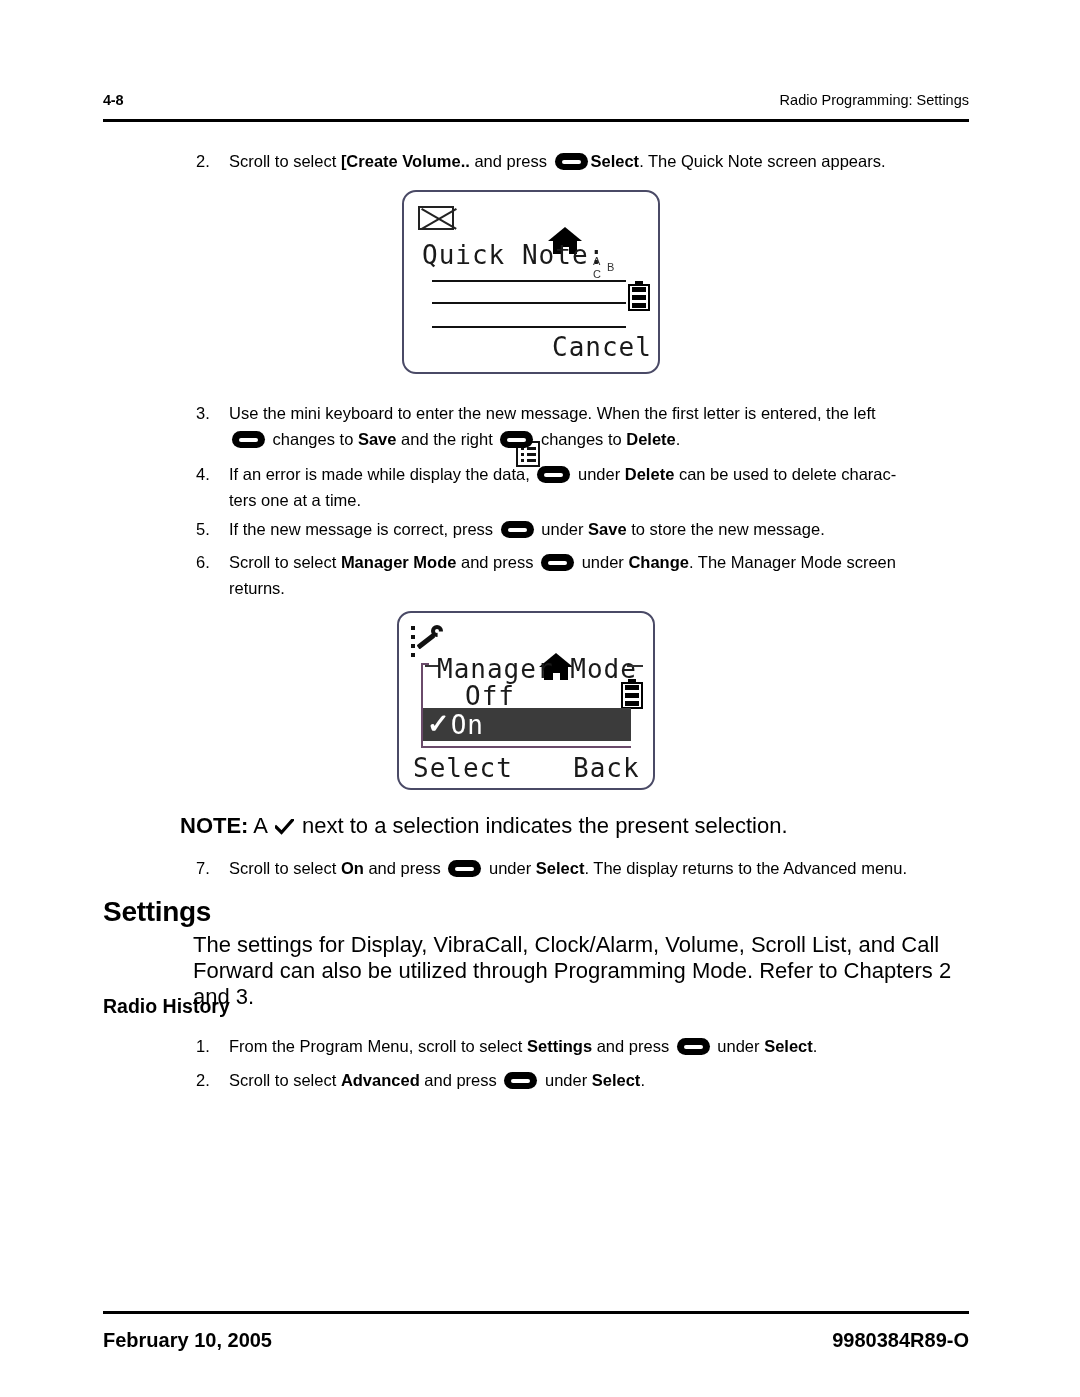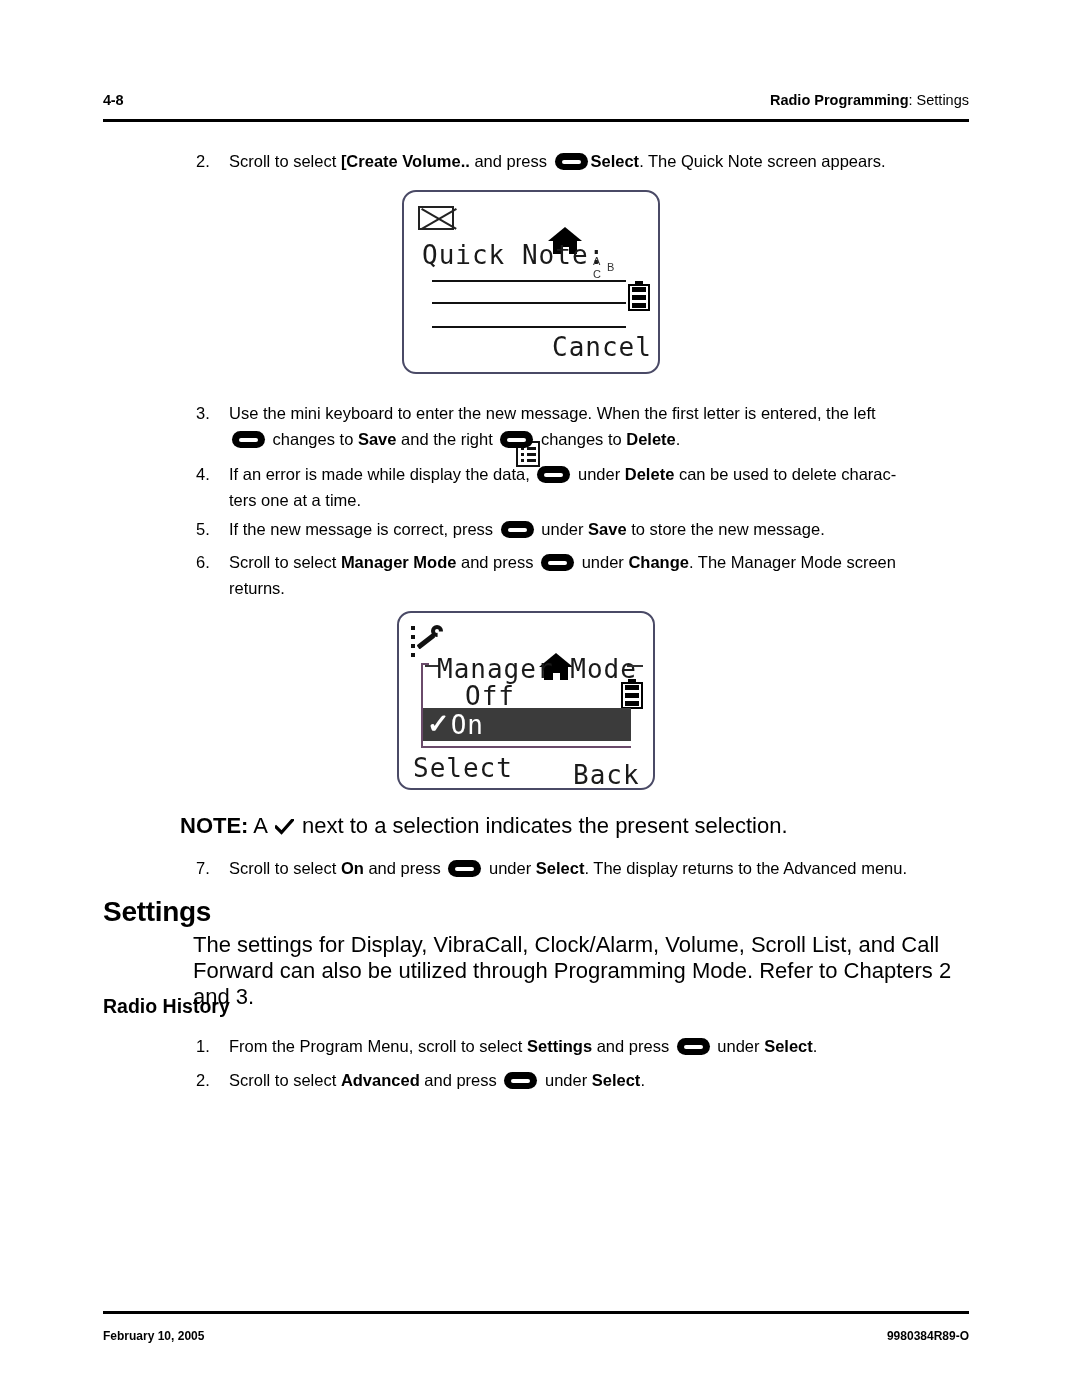--- a/index.html
+++ b/index.html
@@ -35,21 +35,21 @@
     font-size: 14.5px;
   }
   .header-page-num {
     font-weight: bold;
     letter-spacing: -0.2px;
   }
   .header-right {
     font-size: 14.5px;
     white-space: nowrap;
   }
-  .header-right b { font-weight: bold; margin-left: 7px; }
+  .header-right b { font-weight: normal; margin-left: 7px; }
 
   .rule-top {
     position: absolute;
     left: 103px;
     top: 119px;
     width: 866px;
     height: 3px;
     background: #000;
   }
 
@@ -64,21 +64,21 @@
 
   
   .footer {
     position: absolute;
     left: 103px;
     top: 1329px;
     width: 866px;
     display: flex;
     align-items: baseline;
     justify-content: space-between;
-    font-size: 12px;
+    font-size: 20px;
   }
   .footer-left { font-weight: bold; }
   .footer-right { font-weight: bold; }
 
   
   .step {
     position: absolute;
     display: flex;
     font-size: 16.5px;
     line-height: 26px;
@@ -449,21 +449,21 @@
     <div class="title-dash" style="left:228px; top:52px; width:16px;"></div>
 
     <div class="lcd-row lcdtext" style="left:66px; top:68px;">Off</div>
 
     <div class="hl-row" style="left:24px; top:95px; width:208px; height:33px;">
       <span class="lcdtext" style="color:#fff; margin-left:4px; font-family:'Liberation Sans',sans-serif; font-size:27px; font-weight:bold; line-height:27px;">✓</span>
       <span class="lcdtext" style="color:#fff; margin-left:0px;">On</span>
     </div>
 
     <div class="lcd-row lcdtext" style="left:14px; top:140px;">Select</div>
-    <div class="lcd-row lcdtext" style="left:174px; top:140px;margin-top:7px;">Back</div>
+    <div class="lcd-row lcdtext" style="left:174px; top:140px;">Back</div>
   </div>
 
   <div class="para" style="left:180px; top:813px; width:790px;"><b>NOTE:</b><span> A </span><svg class="tick" width="19" height="16" viewBox="0 0 19 16">
         <path d="M1 8 L6.5 13.5 L17.5 1" stroke="#000" stroke-width="3.2" fill="none" stroke-linecap="square"></path>
       </svg><span> next to a selection indicates the present selection.</span></div>
 
   <div class="step" style="left:196px; top:855px; width:790px;">
     <div class="step-num">7.</div>
     <div class="step-body"><span>Scroll to select </span><b>On</b><span> and press </span><span class="pill"></span><span> under </span><b>Select</b><span>. The display returns to the Advanced menu.</span></div>
   </div>

